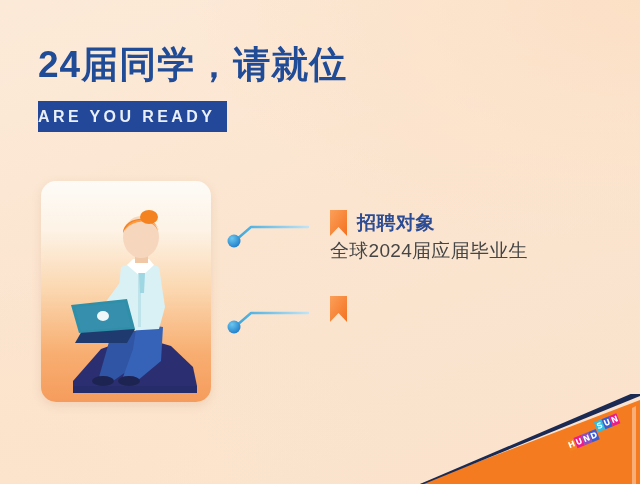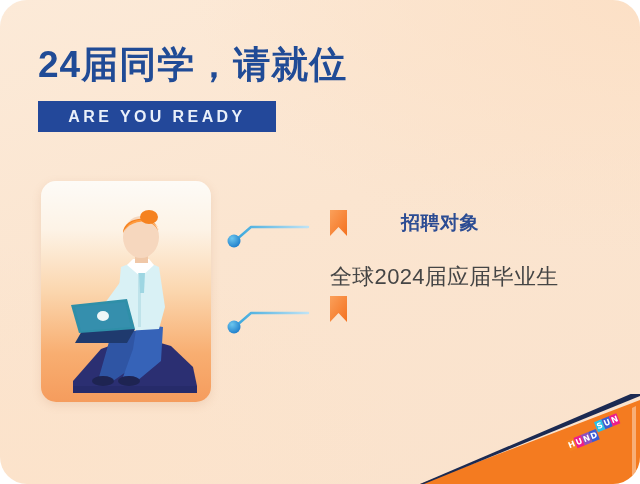--- a/index.html
+++ b/index.html
@@ -15,46 +15,44 @@
 
   #poster {
     position: relative;
     width: 640px;
     height: 484px;
     overflow: hidden;
     background:
       radial-gradient(120% 90% at 100% 0%, #FCE0C6 0%, rgba(252,224,198,0) 58%),
       radial-gradient(110% 80% at 0% 100%, #FCE3CB 0%, rgba(252,227,203,0) 62%),
       linear-gradient(160deg, #FCEAD8 0%, #FBE5D0 45%, #FAE2CC 100%);
-    border-radius: 27px;
   }
 
   
   .headline {
     position: absolute;
     left: 38px;
     top: 44px;
     font-size: 37px;
     font-weight: bold;
     letter-spacing: 1px;
     color: #204B96;
     white-space: nowrap;
     line-height: 1.15;
   }
 
   .ready-badge {
     position: absolute;
     left: 38px;
     top: 101px;
-    width: 238px;
+    width: 189px;
     height: 31px;
     background: #23489A;
     display: flex;
     align-items: center;
-    justify-content: center;
   }
   .ready-badge-label {
     color: #EAF0FA;
     font-size: 16px;
     font-weight: bold;
     letter-spacing: 3.4px;
     white-space: nowrap;
   }
 
   
@@ -112,25 +110,24 @@
     height: 26px;
     margin-right: 10px;
     flex: none;
   }
   .info-title {
     font-size: 19px;
     font-weight: bold;
     color: #2C4C93;
     letter-spacing: 0.5px;
     white-space: nowrap;
-    margin-left: 44px;
   }
   .info-desc {
-    margin-top: 24px;
-    font-size: 22px;
+    margin-top: 0;
+    font-size: 19px;
     color: #454545;
     letter-spacing: 0.3px;
     white-space: nowrap;
   }
 
   
   .corner-wedge {
     position: absolute;
     right: 0;
     bottom: 0;

